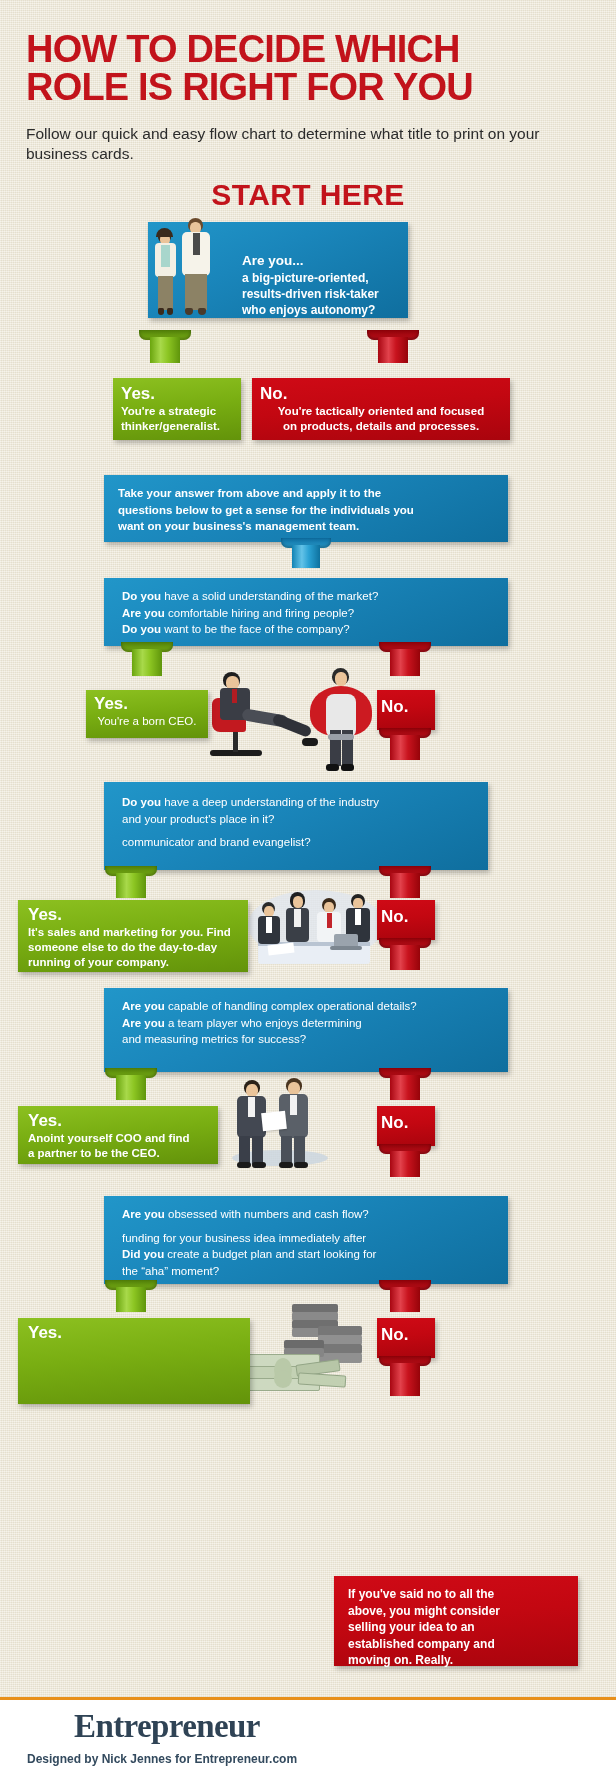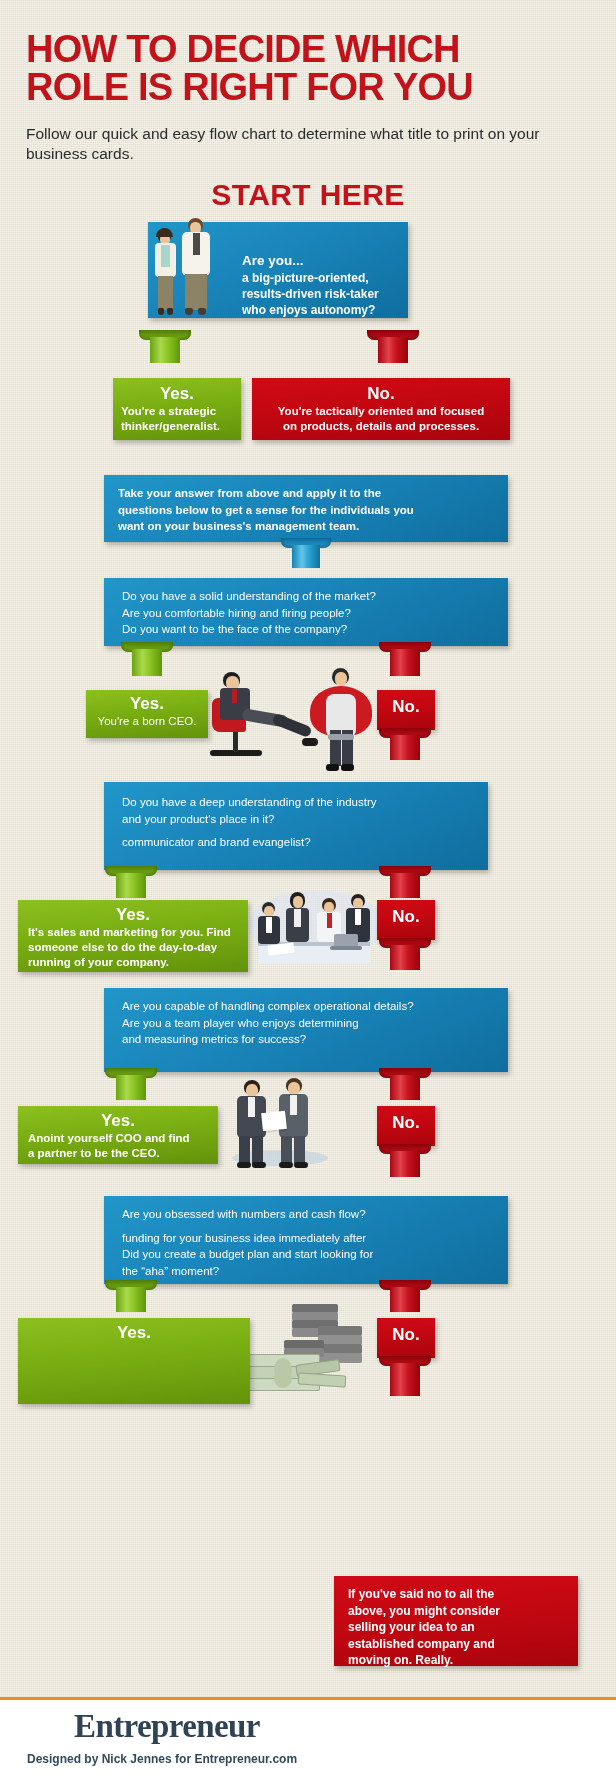--- a/index.html
+++ b/index.html
@@ -56,38 +56,37 @@
     background: linear-gradient(155deg, #2196c9 0%, #1a86bb 40%, #0f6e9e 100%);
     box-shadow: 2px 3px 5px rgba(0,0,0,0.25);
     color: #ffffff;
   }
   .qtext {
     font-size: 11.5px;
     line-height: 16.5px;
     color: #ffffff;
   }
   .qtext p { margin: 0; }
-  .qtext b { font-weight: normal; }
+  .qtext b { font-weight: bold; }
   .qtext .sp { display:block; height: 7px; }
 
   .ybox {
     background: linear-gradient(175deg, #8cc020 0%, #79ae12 45%, #63930a 100%);
     box-shadow: 2px 3px 5px rgba(0,0,0,0.25);
     color: #ffffff;
   }
   .nbox {
     background: linear-gradient(175deg, #cf0a16 0%, #c30711 45%, #a9040d 100%);
     box-shadow: 2px 3px 5px rgba(0,0,0,0.25);
     color: #ffffff;
   }
   .ans-title {
     font-weight: bold;
     font-size: 17px;
     line-height: 20px;
-    text-align: center;
     color: #fff;
   }
   .ans-body {
     font-size: 11.5px;
     line-height: 15px;
     font-weight: bold;
     color: #fff;
   }
   .ans-body.c { text-align: center; }
 

